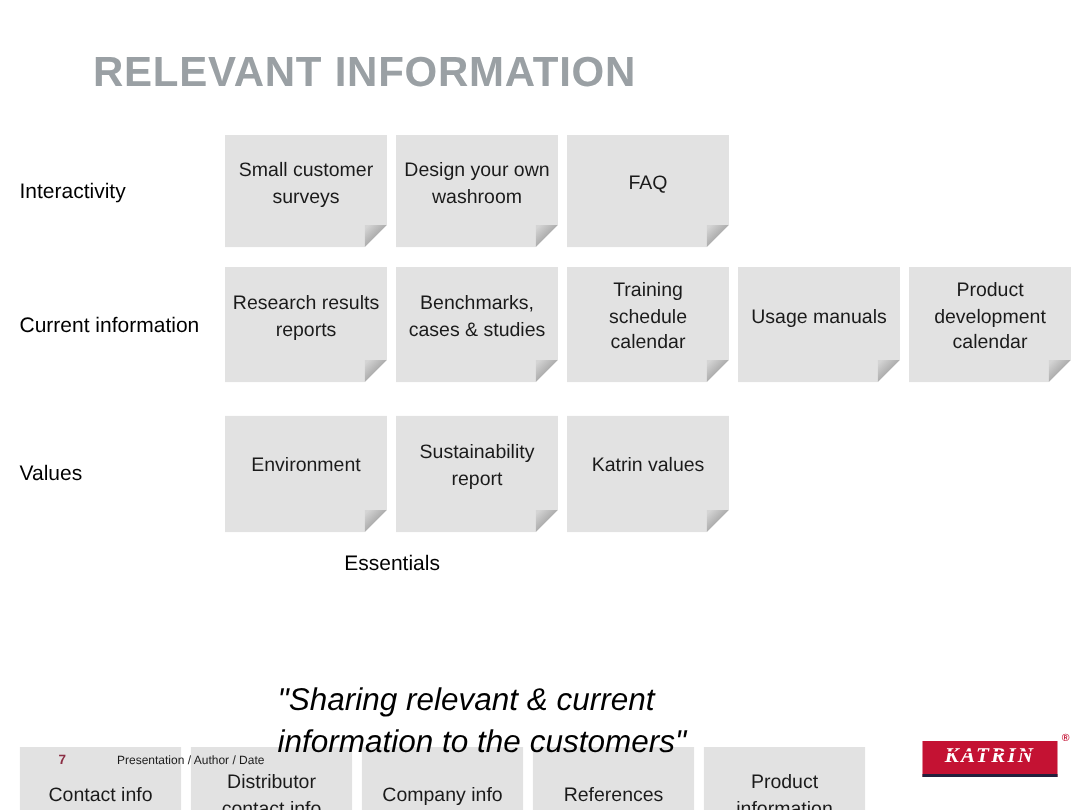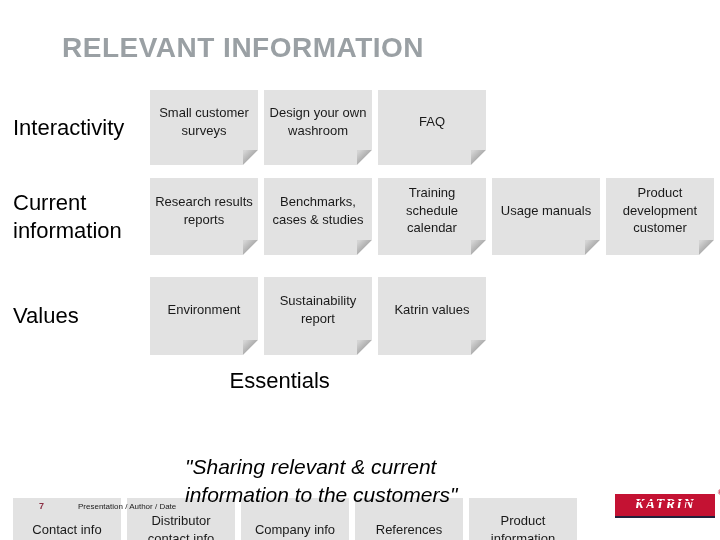--- a/index.html
+++ b/index.html
@@ -15,21 +15,21 @@
   .title{
     position:absolute;left:62px;top:32px;
     font-size:28px;font-weight:bold;letter-spacing:0.5px;
     color:#9aa0a4;
   }
 
   
   .row{position:absolute;left:13px;display:flex;align-items:center;}
   .row-label{
     width:131px;margin-right:6px;flex:0 0 131px;
-    font-size:22px;line-height:1.25;color:#000;
+    font-size:14px;line-height:1.25;color:#000;
   }
   .cards{display:flex;}
   .card{
     width:108px;margin-right:6px;flex:0 0 108px;
     background:#e2e2e2;position:relative;
     display:flex;align-items:center;justify-content:center;
     text-align:center;font-size:13px;line-height:1.35;color:#1a1a1a;
     padding:4px 3px 16px 3px;box-sizing:border-box;
     clip-path:polygon(0 0,100% 0,100% calc(100% - 15px),calc(100% - 15px) 100%,0 100%);
   }
@@ -50,21 +50,21 @@
   }
   .footer-meta{
     position:absolute;left:78px;top:502px;
     font-size:8px;color:#1a1a1a;
   }
   .quote{
     position:absolute;left:185px;top:453px;
     font-size:21px;font-style:italic;line-height:28px;color:#000;
   }
   .logo{
-    position:absolute;left:615px;top:494px;width:100px;height:24px;
+    position:absolute;left:615px;top:494px;width:90px;height:24px;
     background:#c41233;border-bottom:2px solid #23203c;box-sizing:border-box;
     display:flex;align-items:center;justify-content:center;
   }
   .logo-text{
     position:relative;
     color:#ffffff;font-weight:bold;font-style:italic;
     font-size:14px;letter-spacing:1.5px;
     font-family:"Liberation Serif","DejaVu Serif",serif;
   }
   .logo-text::before,.logo-text::after{
@@ -115,21 +115,21 @@
       </div>
       <div class="card">
         <span>Training schedule calendar</span>
         <span class="fold"></span>
       </div>
       <div class="card">
         <span>Usage manuals</span>
         <span class="fold"></span>
       </div>
       <div class="card">
-        <span>Product development customer</span>
+        <span>Product development calendar</span>
         <span class="fold"></span>
       </div>
     </div>
   </div>
 
   <div class="row row3">
     <div class="row-label">Values</div>
     <div class="cards">
       <div class="card">
         <span>Environment</span>

